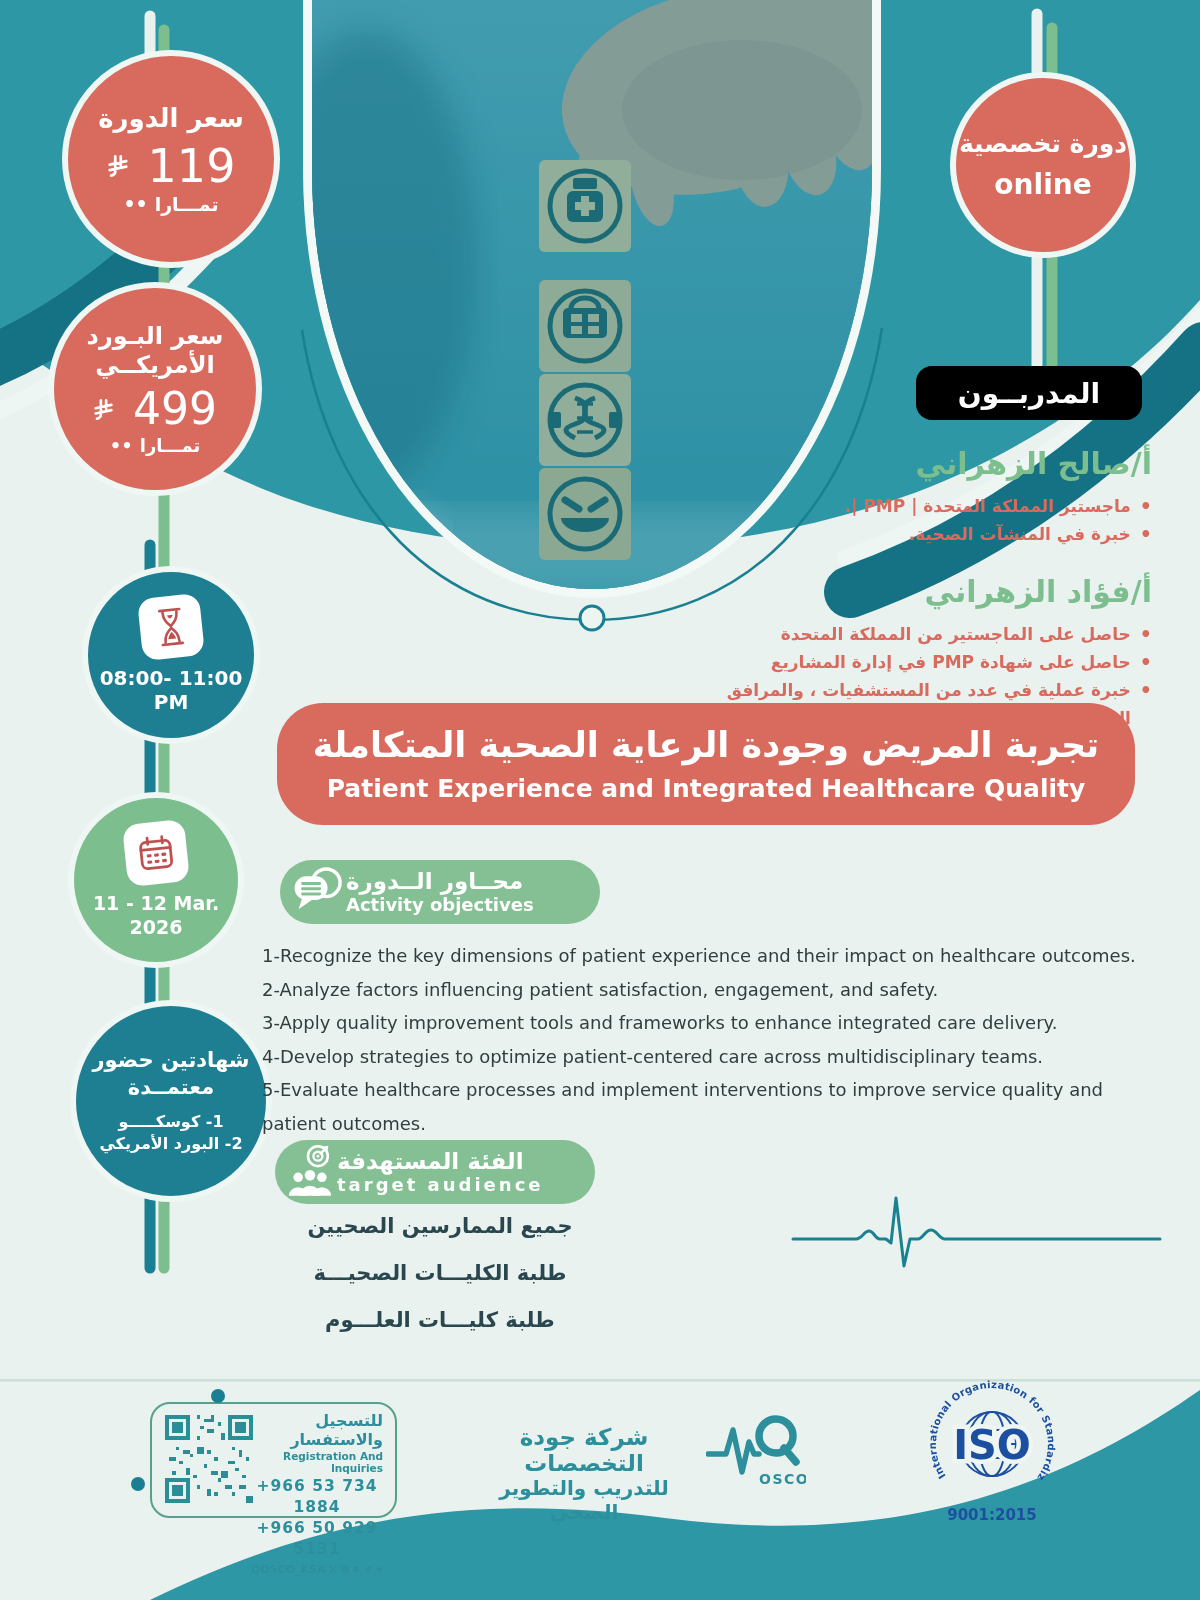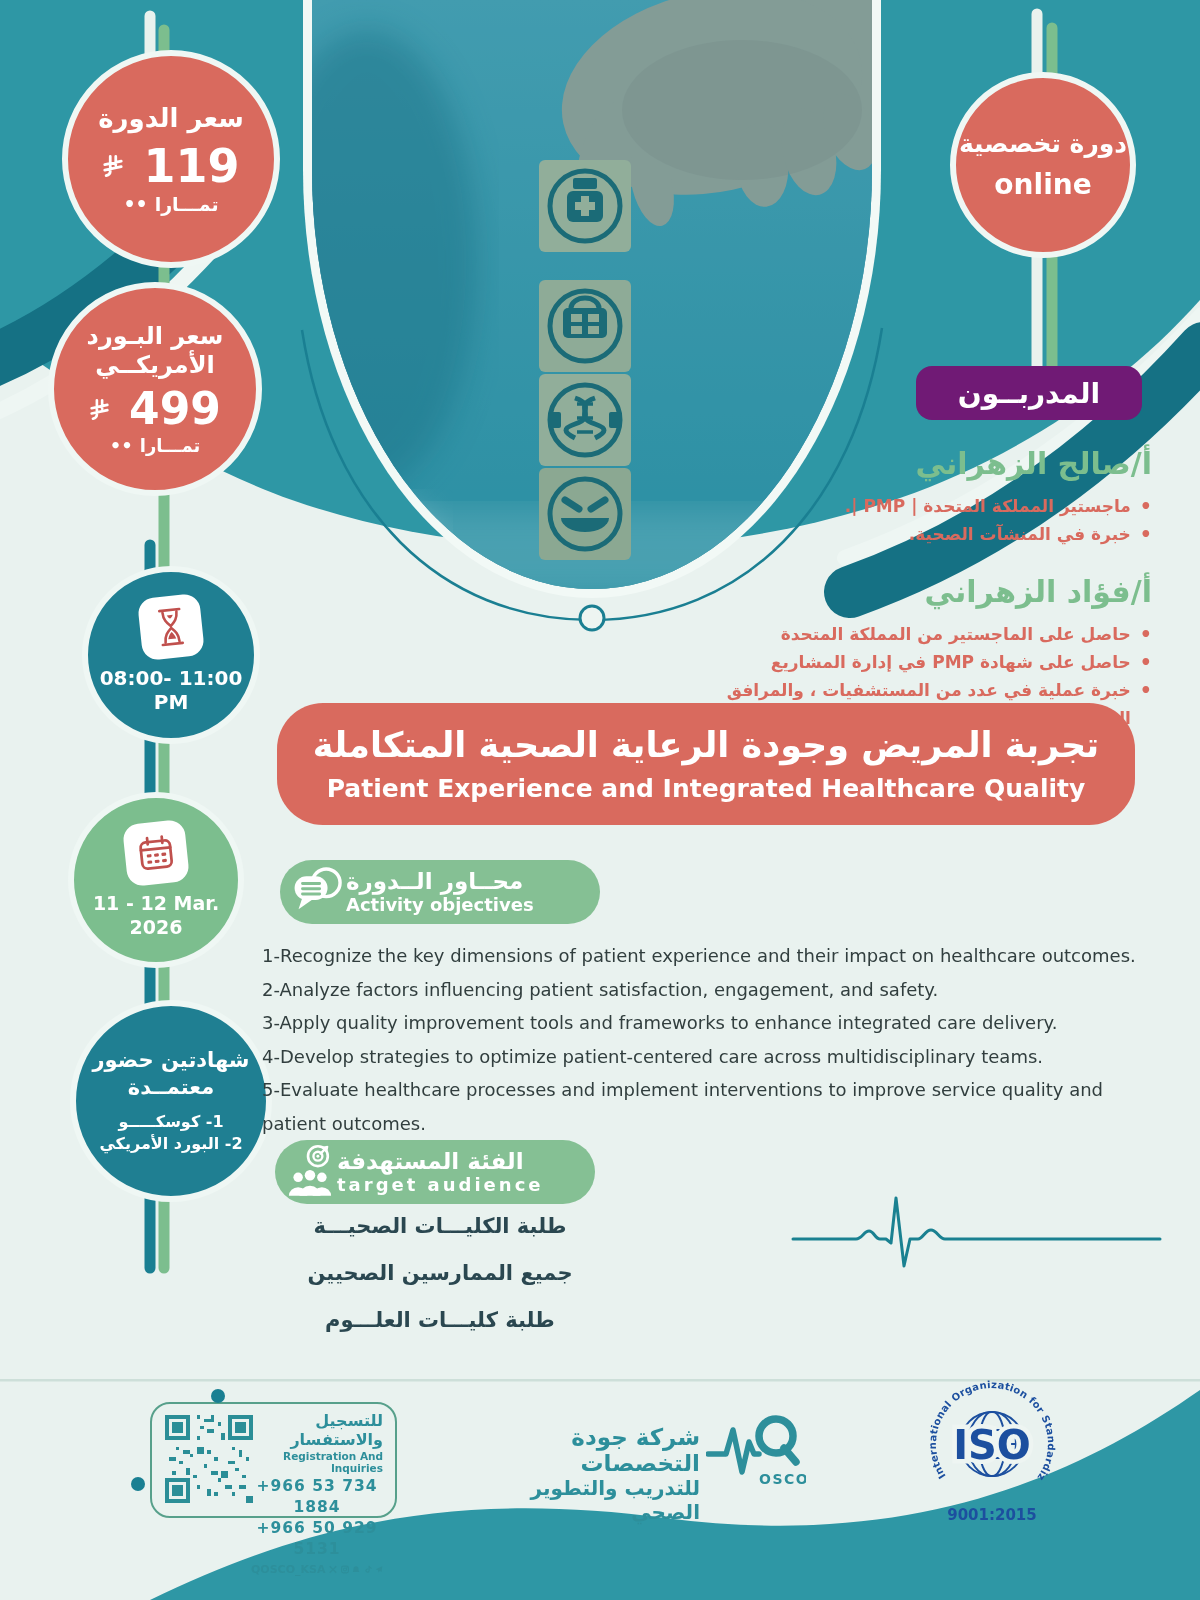--- a/index.html
+++ b/index.html
@@ -6,25 +6,25 @@
   .poster{position:relative;width:1200px;height:1600px;overflow:hidden;
     font-family:"DejaVu Sans","Liberation Sans",sans-serif;background:#e9f2ef}
   .abs{position:absolute;box-sizing:border-box}
   .ar{direction:rtl}
   .bubble{position:absolute;box-sizing:border-box;border-radius:50%;display:flex;flex-direction:column;
     align-items:center;justify-content:center;text-align:center;color:#fff;border:6px solid #eff7f4}
   .red{background:#d96a5e}
   .tealc{background:#1f7f92}
   .greenc{background:#7cbe8e}
   .b-title{font-weight:700;font-size:26px;line-height:1.2}
-  .amount{display:flex;align-items:center;gap:19px;font-weight:700;font-size:46px;line-height:1;margin:8px 0 4px}
+  .amount{display:flex;align-items:center;gap:19px;font-weight:400;font-size:46px;line-height:1;margin:8px 0 4px}
   .tamara{font-weight:700;font-size:19px;display:flex;gap:7px;align-items:center}
   .iconbox{width:62px;height:62px;background:#fff;border-radius:16px;display:flex;align-items:center;
     justify-content:center;transform:rotate(-6deg);margin-bottom:8px}
-  .pill-teal{position:absolute;background:#701a75;border-radius:16px;color:#fff;display:flex;
+  .pill-teal{position:absolute;background:#000000;border-radius:16px;color:#fff;display:flex;
     align-items:center;justify-content:center;font-weight:700;font-size:28px}
   .gpill{position:absolute;background:#85c094;border-radius:32px;color:#fff;display:flex;align-items:center}
   .gpill .txt{flex:1;text-align:left;padding-right:14px}
   .gpill .l1{font-weight:700;font-size:23px;line-height:1.15}
   .gpill .l2{font-weight:700;font-size:18px;line-height:1.2}
   .tname{font-weight:700;font-size:30px;color:#7cbe8e;text-align:right}
   .tp{display:flex;gap:9px;justify-content:flex-start;color:#d96a5e;font-size:17px;line-height:28px;font-weight:700}
   .tp .dot{font-size:19px;line-height:28px}
   .banner{position:absolute;left:277px;top:703px;width:858px;height:122px;background:#d96a5e;border-radius:46px;
     color:#fff;text-align:center;display:flex;flex-direction:column;justify-content:center;gap:9px}
@@ -298,22 +298,22 @@
         <path d="M22,40 a7,6.5 0 0 1 14,0 z"></path>
       </g>
     </svg>
     <div class="txt">
       <div class="l1 ar">الفئة المستهدفة</div>
       <div class="l2" style="letter-spacing:3px">target audience</div>
     </div>
   </div>
 
   <div class="abs ar" style="left:275px;top:1214px;width:330px">
+    <div class="aud-item">جميع الممارسين الصحيين</div>
     <div class="aud-item">طلبة الكليـــات الصحيـــة</div>
-    <div class="aud-item">جميع الممارسين الصحيين</div>
     <div class="aud-item">طلبة كليـــات العلـــوم</div>
   </div>
 
   <div class="qrbox">
     <svg class="abs" width="88" height="88" viewBox="0 0 25 25" style="left:13px;top:11px" shape-rendering="crispEdges">
       <g fill="#2b8e97">
         <rect x="0" y="0" width="7" height="7"></rect>
           <rect x="18" y="0" width="7" height="7"></rect>
           <rect x="0" y="18" width="7" height="7"></rect>
       </g>
@@ -387,21 +387,21 @@
           </svg>
         <svg width="11" height="11" viewBox="0 0 11 11">
             <path d="M10,1 L1,5 L4,6.2 L5,9.5 L6.6,7.2 L9,8.8 Z" fill="#2d8f9b"></path>
           </svg>
       </div>
     </div>
   </div>
   <div class="cdot" style="left:211px;top:1389px"></div>
   <div class="cdot" style="left:131px;top:1477px"></div>
 
-  <div class="abs ar" style="left:468px;top:1424px;width:232px;text-align:right">
+  <div class="abs ar" style="left:468px;top:1424px;width:232px;text-align:center">
     <div class="ftteal" style="font-weight:700;font-size:23px">شركة جودة التخصصات</div>
     <div class="ftteal" style="font-weight:700;font-size:20px;margin-top:0">للتدريب والتطوير الصحي</div>
   </div>
   <svg class="abs" width="100" height="86" viewBox="0 0 100 86" style="left:706px;top:1404px">
     <path d="M2,50 H20 L27,26 L36,68 L43,38 L48,50 H53" stroke="#2d8f9b" stroke-width="5.5" fill="none" stroke-linecap="round" stroke-linejoin="round"></path>
     <circle cx="70" cy="32" r="17" stroke="#2d8f9b" stroke-width="7.5" fill="none"></circle>
     <path d="M78,44 L90,58" stroke="#2d8f9b" stroke-width="7.5" stroke-linecap="round"></path>
     <text x="53" y="80" font-size="14" font-weight="bold" fill="#2d8f9b" letter-spacing="1.5">OSCO</text>
   </svg>
 

